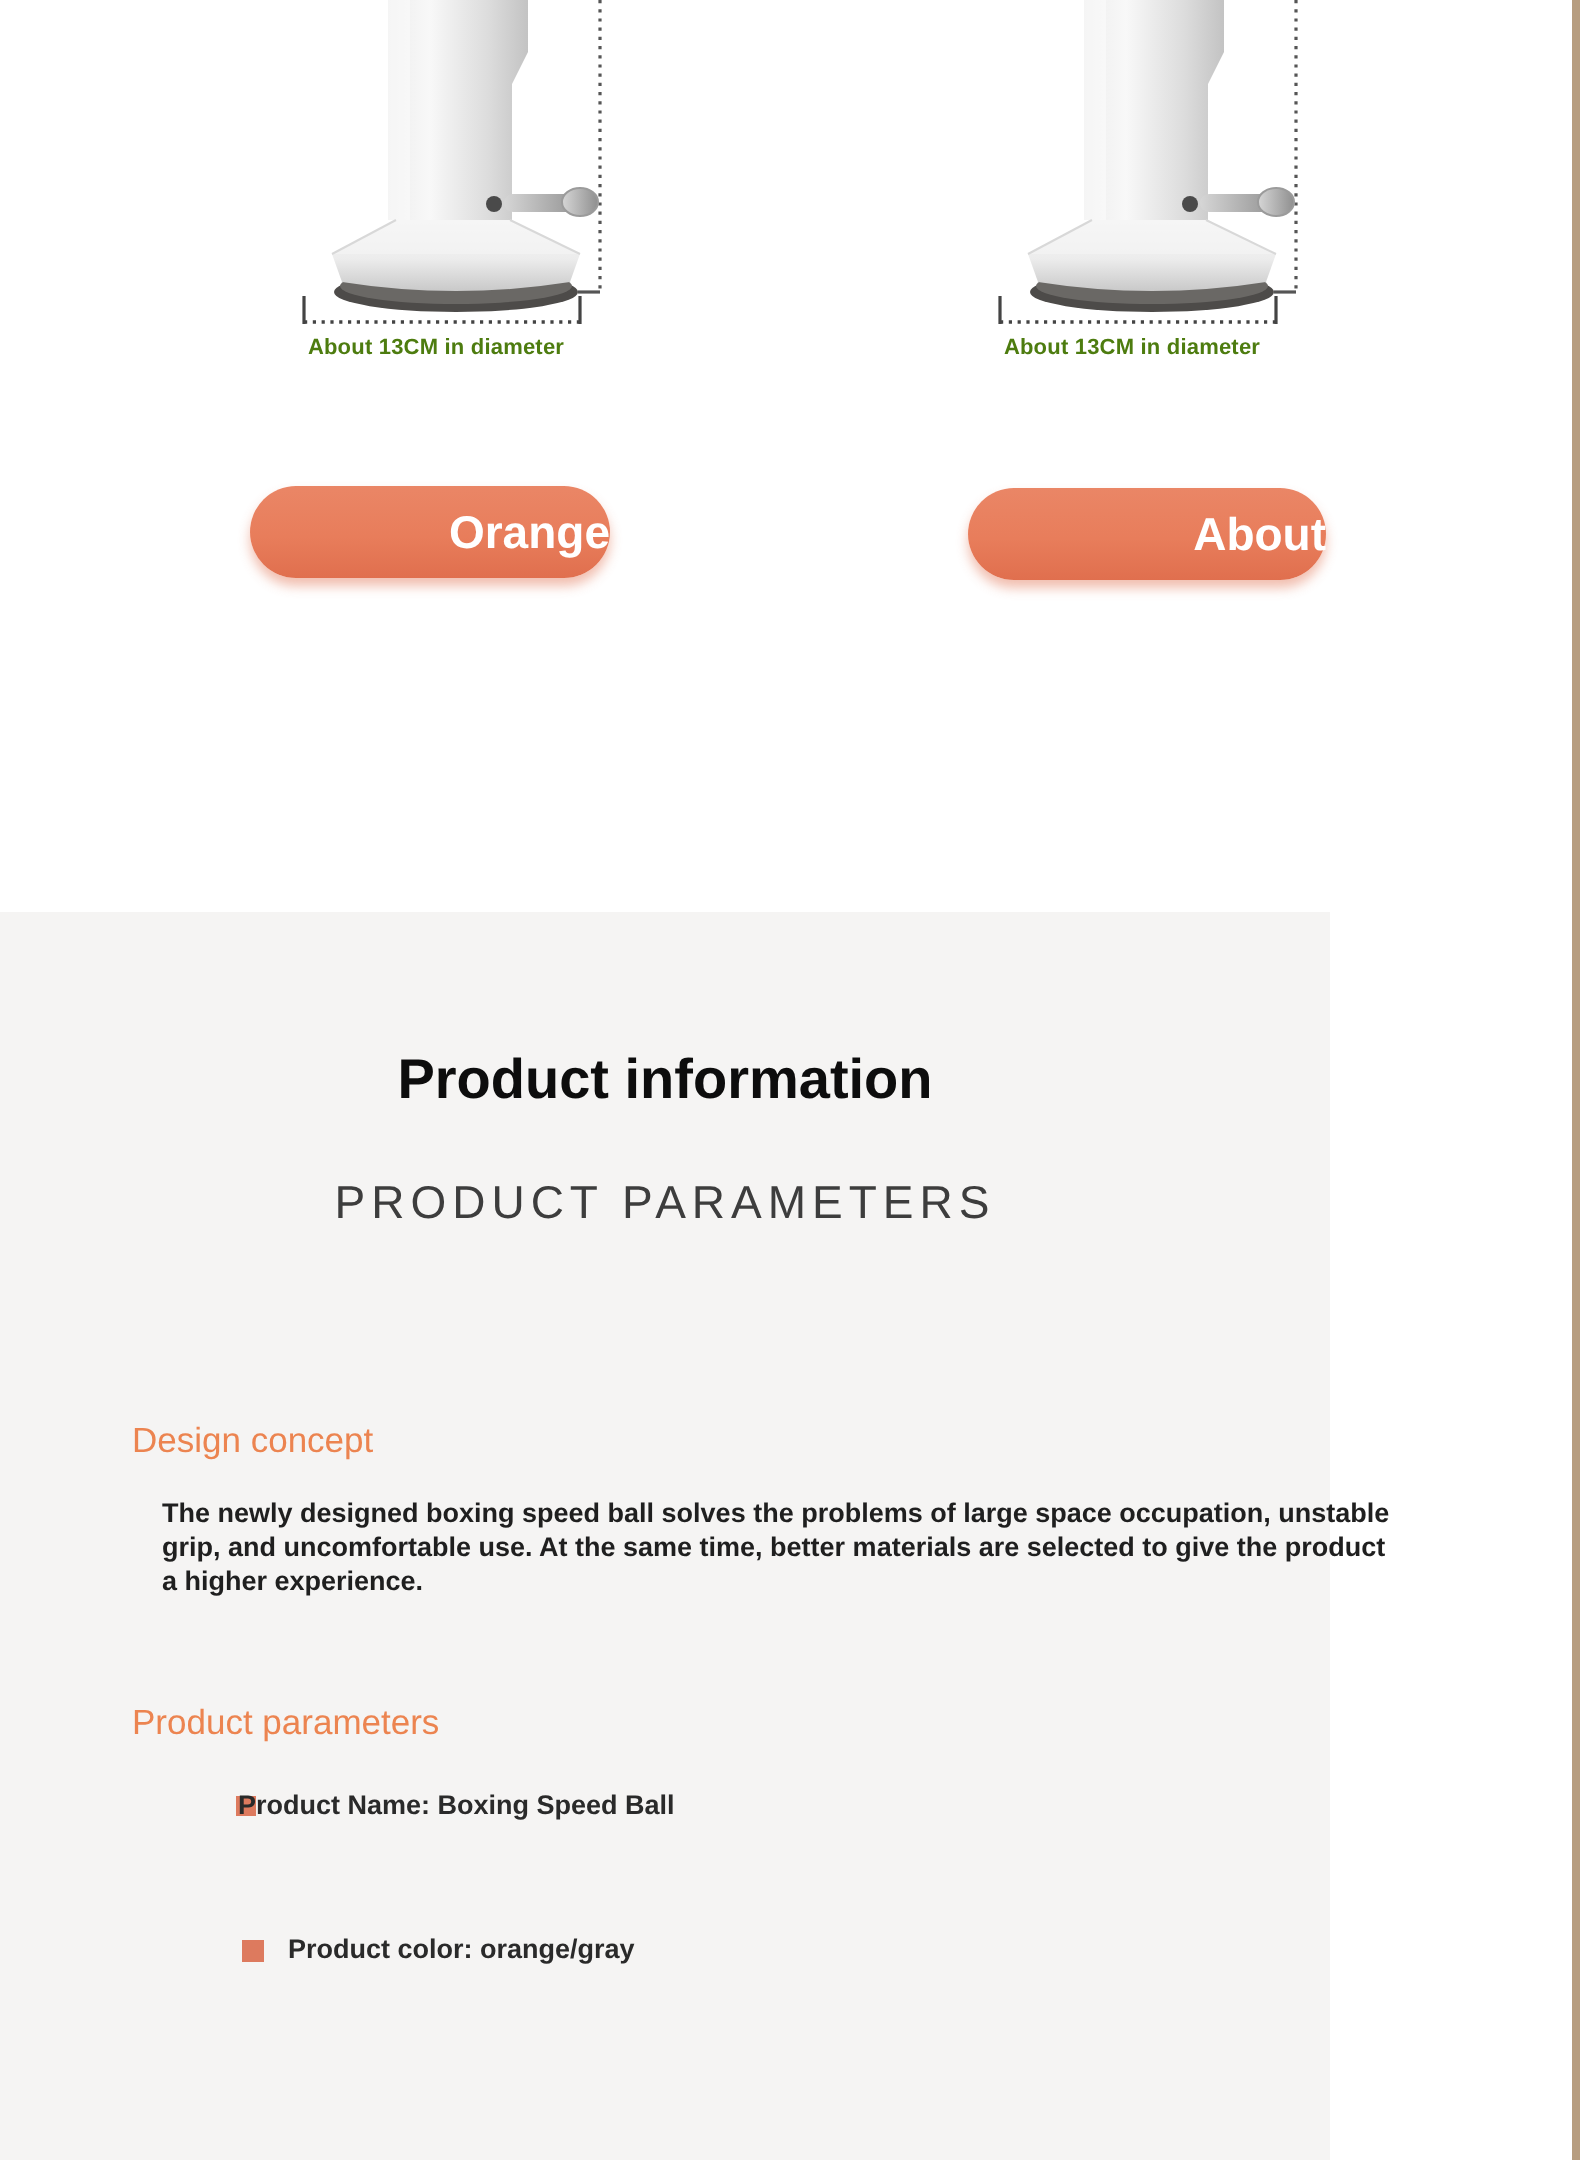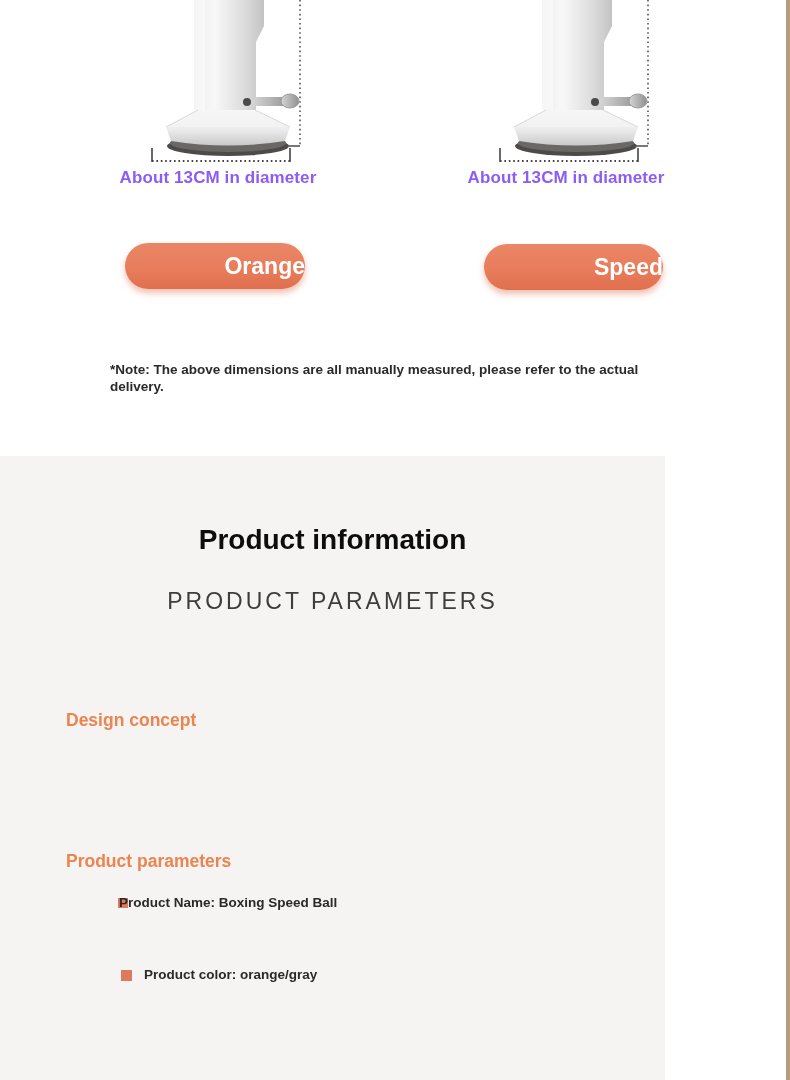--- a/index.html
+++ b/index.html
@@ -13,21 +13,21 @@
 
   
   .figure{position:absolute;top:0;width:232px;height:168px;}
   .figure.left{left:88px;}
   .figure.right{left:436px;}
   .figure svg{display:block;width:232px;height:168px;}
 
   .caption{
     position:absolute;top:168px;width:260px;
     text-align:center;
-    font-size:17px;font-weight:bold;color:#8b5cf6;
+    font-size:11px;font-weight:bold;color:#4d7c0f;
     letter-spacing:0.1px;
   }
   .caption.left{left:88px;}
   .caption.right{left:436px;}
 
   .color-btn{
     position:absolute;height:46px;width:180px;
     border:none;border-radius:24px;
     background:linear-gradient(#ea8666 0%, #e87d5b 55%, #e06f4e 100%);
     box-shadow:0 4px 6px rgba(224,111,78,0.45);
@@ -52,21 +52,21 @@
     position:absolute;left:0;top:68px;width:100%;
     text-align:center;font-size:28px;font-weight:bold;color:#0d0d0d;
   }
   .info-subtitle{
     position:absolute;left:0;top:132px;width:100%;
     text-align:center;font-size:23px;font-weight:300;color:#3d3d3d;
     letter-spacing:3px;
   }
   .sub-heading{
     position:absolute;left:66px;
-    font-size:17.5px;font-weight:bold;color:#ec8450;
+    font-size:17.5px;font-weight:normal;color:#ec8450;
   }
   .design-heading{top:254px;}
   .design-body{
     position:absolute;left:81px;top:292px;width:618px;
     font-size:13.5px;font-weight:bold;color:#1f1f1f;line-height:17px;
   }
   .params-heading{top:395px;}
   .param-item{position:absolute;font-size:13.5px;font-weight:bold;color:#2a2a2a;}
   .param-item .bullet{
     position:absolute;left:0;top:3px;width:10px;height:10px;background:#dd7a5e;
@@ -158,29 +158,29 @@
         <line x1="202" y1="148" x2="202" y2="162" stroke="#444" stroke-width="1.6"></line>
         <line x1="64" y1="161" x2="202" y2="161" stroke="#444" stroke-width="1.8" stroke-dasharray="1.6 2.8"></line>
       </g>
     </svg>
   </div>
 
   <div class="caption left">About 13CM in diameter</div>
   <div class="caption right">About 13CM in diameter</div>
 
   <button class="color-btn orange">Orange</button>
-  <button class="color-btn gray">Speed</button>
+  <button class="color-btn gray">About</button>
 
-  <div class="note">*Note: The above dimensions are all manually measured, please refer to the actual delivery.</div>
 
   <div class="info-section">
     <div class="info-title">Product information</div>
     <div class="info-subtitle">PRODUCT PARAMETERS</div>
 
     <div class="sub-heading design-heading">Design concept</div>
+    <div class="design-body">The newly designed boxing speed ball solves the problems of large space occupation, unstable grip, and uncomfortable use. At the same time, better materials are selected to give the product a higher experience.</div>
 
     <div class="sub-heading params-heading">Product parameters</div>
 
     <div class="param-item first">
       <span class="bullet"></span>
       <span class="text">Product Name: Boxing Speed Ball</span>
     </div>
     <div class="param-item second">
       <span class="bullet"></span>
       <span class="text">Product color: orange/gray</span>

